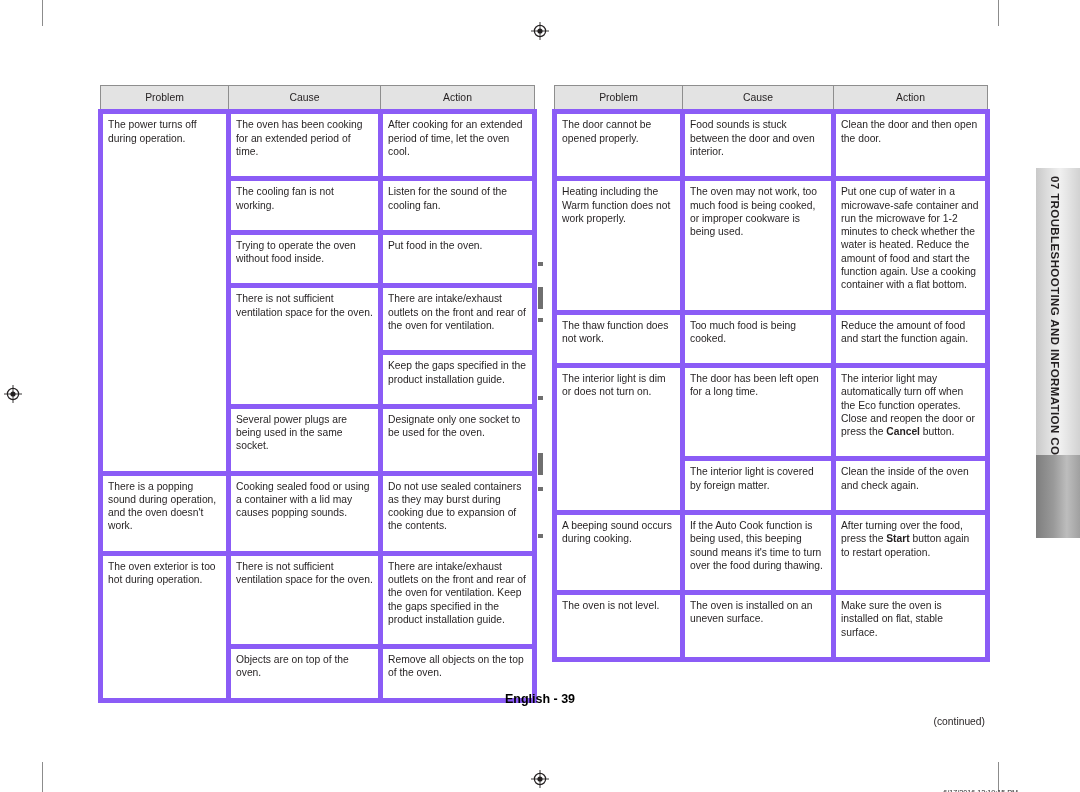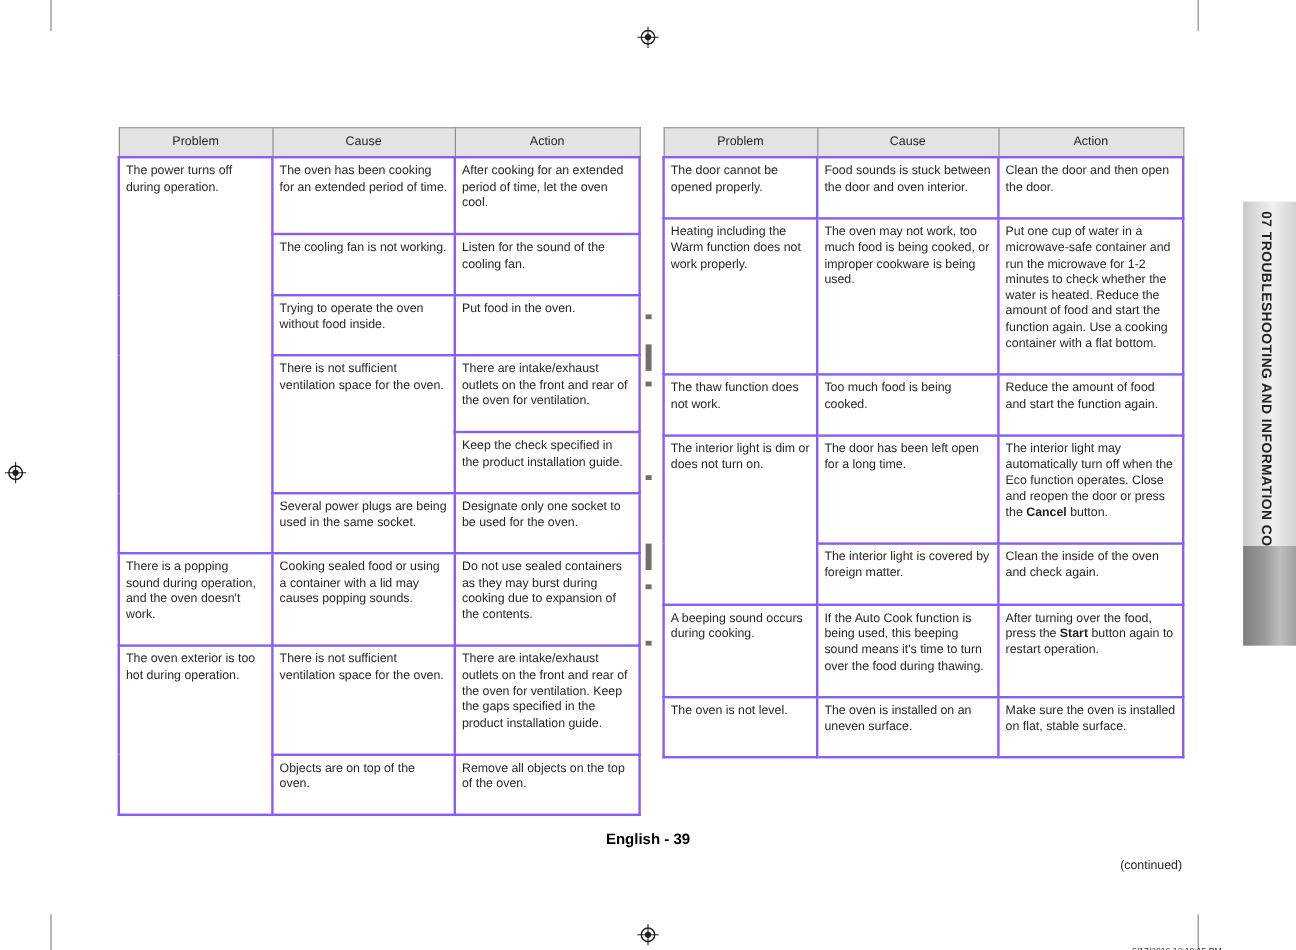--- a/index.html
+++ b/index.html
@@ -28,24 +28,23 @@
   }
   .reg-mark svg { display:block; }
 
   
   .table {
     position: absolute;
     border-collapse: collapse;
     table-layout: fixed;
     font-size: 10.3px;
     line-height: 1.29;
-    margin-top: 21px;
   }
   .table td, .table th {
-    border: 2px solid #8b5cf6;
+    border: 5px solid #8b5cf6;
     vertical-align: top;
     padding: 4px 5px 18px 5px;
     font-weight: normal;
     text-align: left;
   }
   .table thead th {
     background: #e3e3e3;
     text-align: center;
     padding: 5px 4px 5px 4px;
     font-size: 10.4px;
@@ -212,21 +211,21 @@
       </tr>
       <tr>
         <td>Trying to operate the oven without food inside.</td>
         <td>Put food in the oven.</td>
       </tr>
       <tr>
         <td rowspan="2">There is not sufficient ventilation space for the oven.</td>
         <td>There are intake/exhaust outlets on the front and rear of the oven for ventilation.</td>
       </tr>
       <tr>
-        <td>Keep the check specified in the product installation guide.</td>
+        <td>Keep the gaps specified in the product installation guide.</td>
       </tr>
       <tr>
         <td>Several power plugs are being used in the same socket.</td>
         <td>Designate only one socket to be used for the oven.</td>
       </tr>
       <tr>
         <td>There is a popping sound during operation, and the oven doesn't work.</td>
         <td>Cooking sealed food or using a container with a lid may causes popping sounds.</td>
         <td>Do not use sealed containers as they may burst during cooking due to expansion of the contents.</td>
       </tr>

